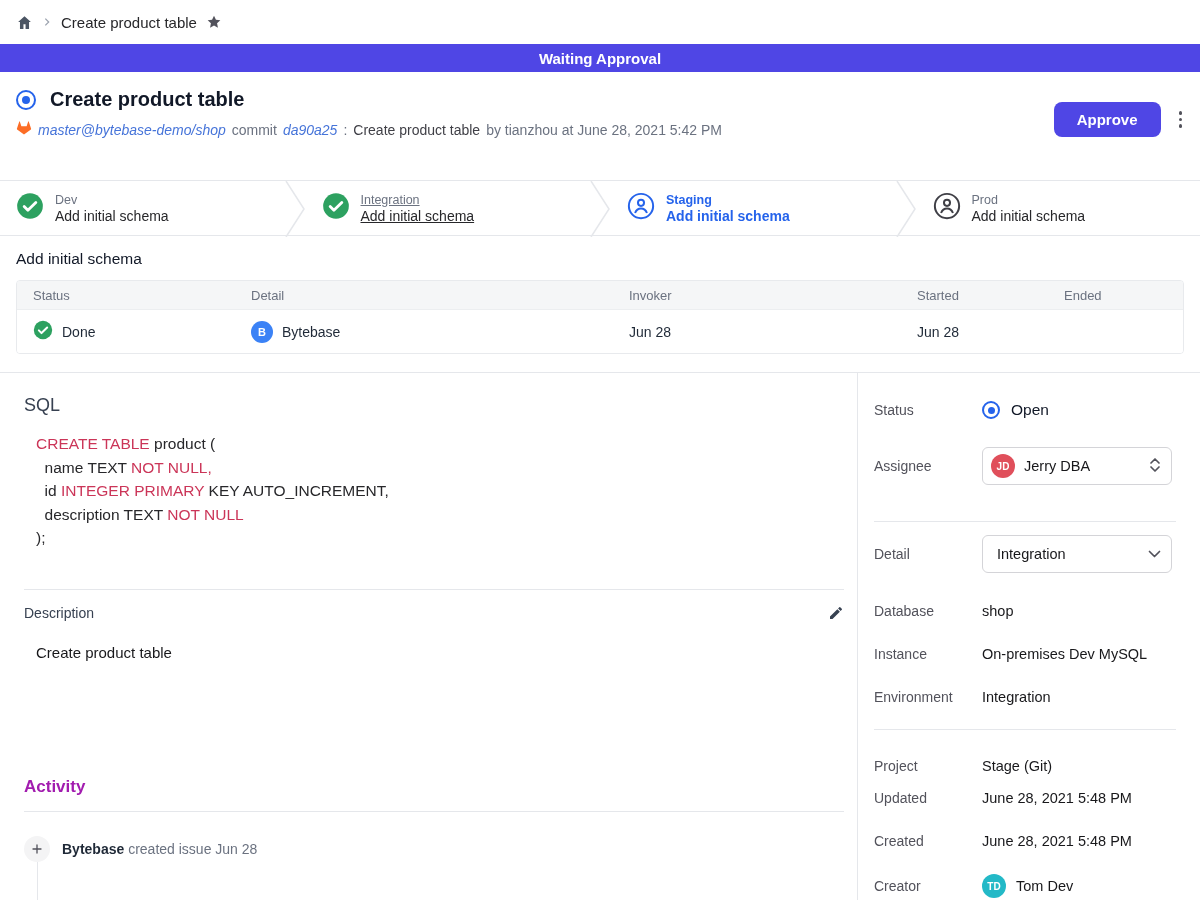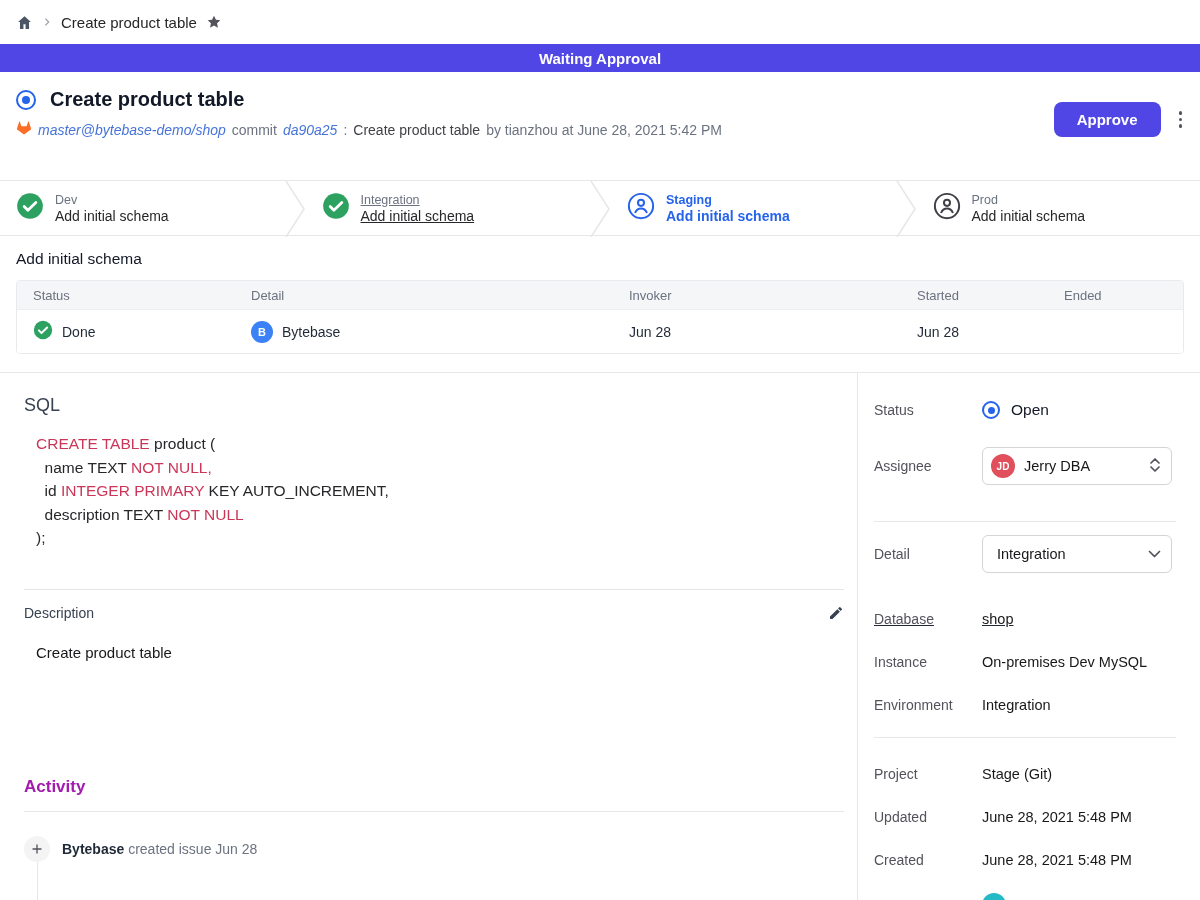--- a/index.html
+++ b/index.html
@@ -316,40 +316,40 @@
         <span style="padding-left:6px;">Integration</span>
         <span class="grow"></span>
         <span>
           <svg width="13" height="9" viewBox="0 0 13 9" fill="none" stroke="#52525b" stroke-width="1.7" stroke-linecap="round" stroke-linejoin="round">
               <path d="M1.5 1.5l5 5 5-5"></path>
             </svg>
         </span>
       </div>
     </div>
 
-    <div class="srow" style="height:28px;margin-top:32px;text-decoration:underline;">
+    <div class="srow" style="height:28px;margin-top:24px;">
       <span class="slabel">Database</span>
       <span class="svalue med">shop</span>
     </div>
     <div class="srow" style="height:28px;margin-top:15px;">
       <span class="slabel">Instance</span>
       <span class="svalue med">On-premises Dev MySQL</span>
     </div>
     <div class="srow" style="height:28px;margin-top:15px;">
       <span class="slabel">Environment</span>
       <span class="svalue med">Integration</span>
     </div>
 
     <div class="divider" style="margin-top:18px;"></div>
 
     <div class="srow" style="height:28px;margin-top:22px;">
       <span class="slabel">Project</span>
       <span class="svalue med">Stage (Git)</span>
     </div>
-    <div class="srow" style="height:28px;margin-top:15px;">
+    <div class="srow" style="height:28px;margin-top:4px;">
       <span class="slabel">Updated</span>
       <span class="svalue">June 28, 2021 5:48 PM</span>
     </div>
     <div class="srow" style="height:28px;margin-top:15px;">
       <span class="slabel">Created</span>
       <span class="svalue">June 28, 2021 5:48 PM</span>
     </div>
     <div class="srow" style="height:30px;margin-top:16px;">
       <span class="slabel">Creator</span>
       <span class="creator-val">

